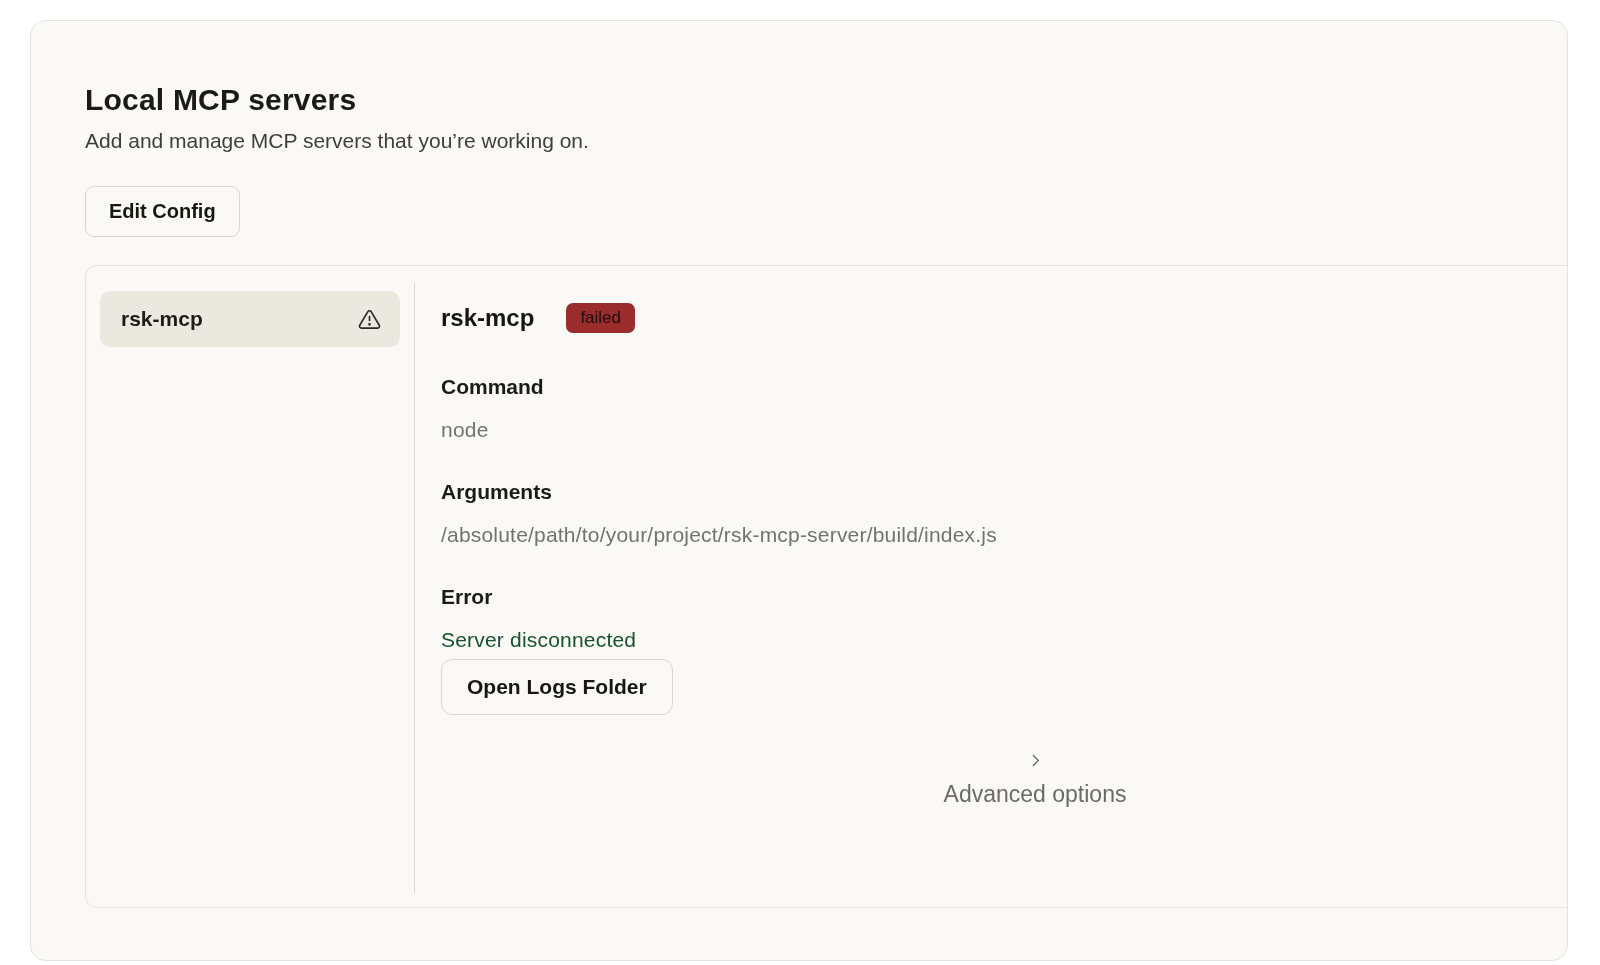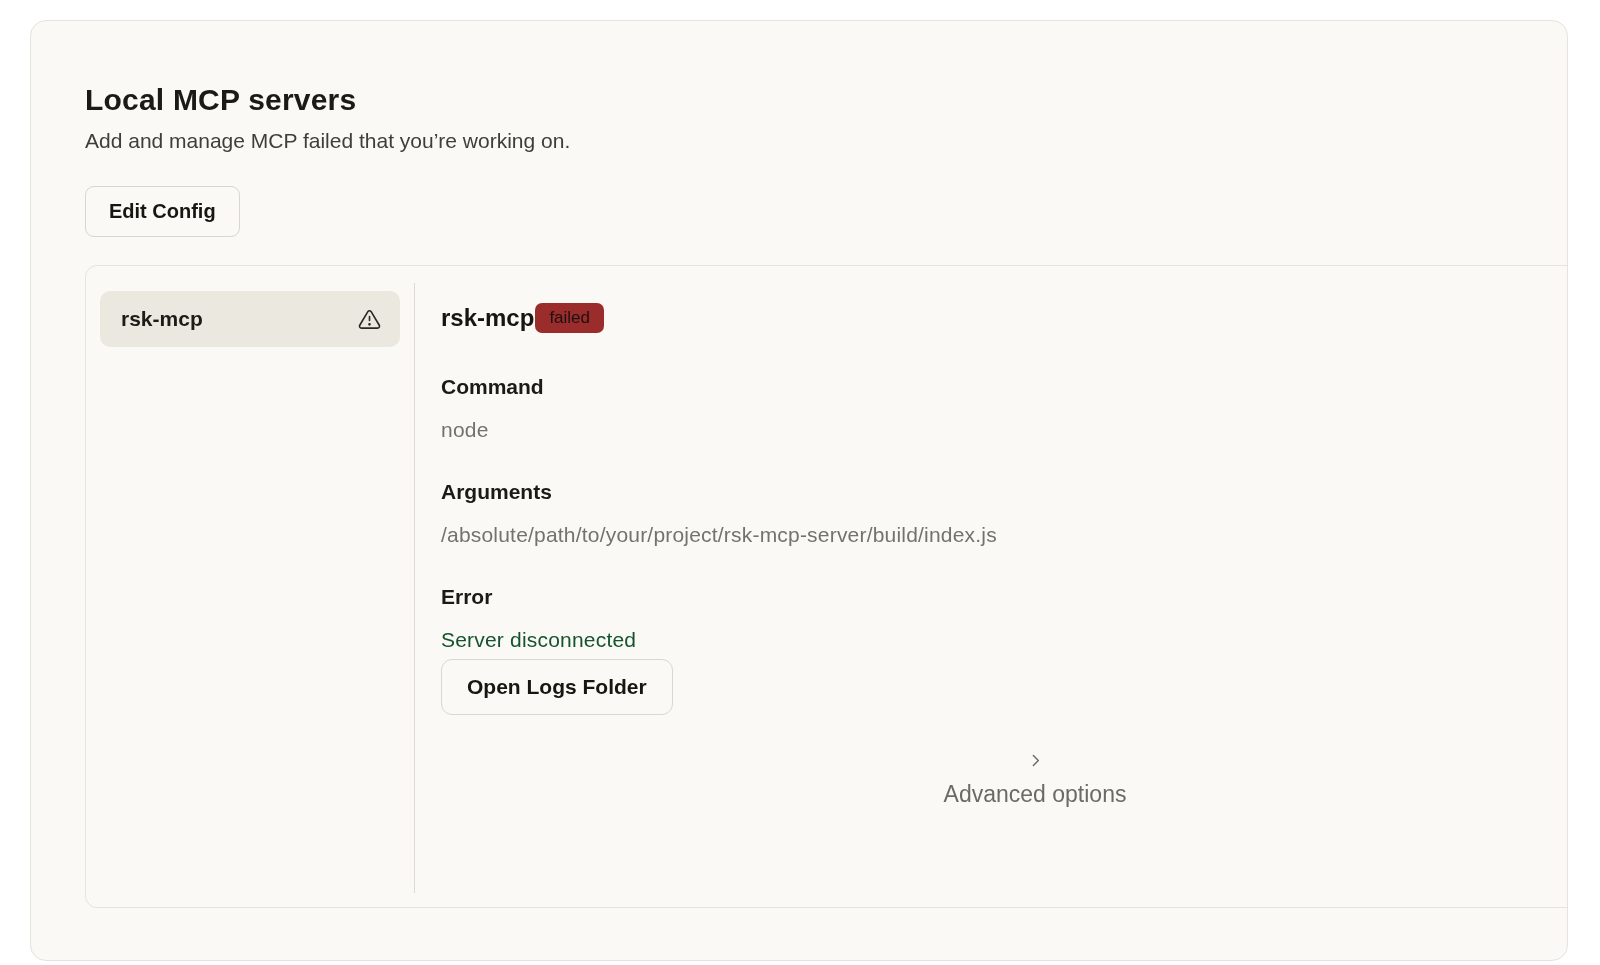--- a/index.html
+++ b/index.html
@@ -87,21 +87,21 @@
   .detail-header {
     display: flex;
     align-items: center;
   }
   .detail-name {
     font-size: 24px;
     font-weight: bold;
     color: #16150f;
   }
   .status-badge {
-    margin-left: 1px;
+    margin-left: 32px;
     background: var(--failed-badge-bg, #9a2c2c);
     color: var(--failed-badge-text, #1c1010);
     font-size: 17px;
     padding: 6px 14px 7px 14px;
     border-radius: 7px;
     line-height: 1;
   }
   .icon-btn {
     margin-left: auto;
     background: none;
@@ -144,21 +144,21 @@
     flex-direction: column;
   }
   svg { display: block; }
 </style>
 </head>
 <body>
 
 <div class="settings-panel">
 
   <h1 class="page-title">Local MCP servers</h1>
-  <p class="page-subtitle">Add and manage MCP failed that you’re working on.</p>
+  <p class="page-subtitle">Add and manage MCP servers that you’re working on.</p>
 
   <button class="btn edit-config-btn">Edit Config</button>
 
   <div class="server-card">
 
     <div class="server-sidebar">
       <div class="server-sidebar-item">
         <span class="name">rsk-mcp</span>
         <span>
           <svg width="23" height="23" viewBox="0 0 24 24" fill="none" stroke="#2a2a25" stroke-width="1.7" stroke-linecap="round" stroke-linejoin="round">

